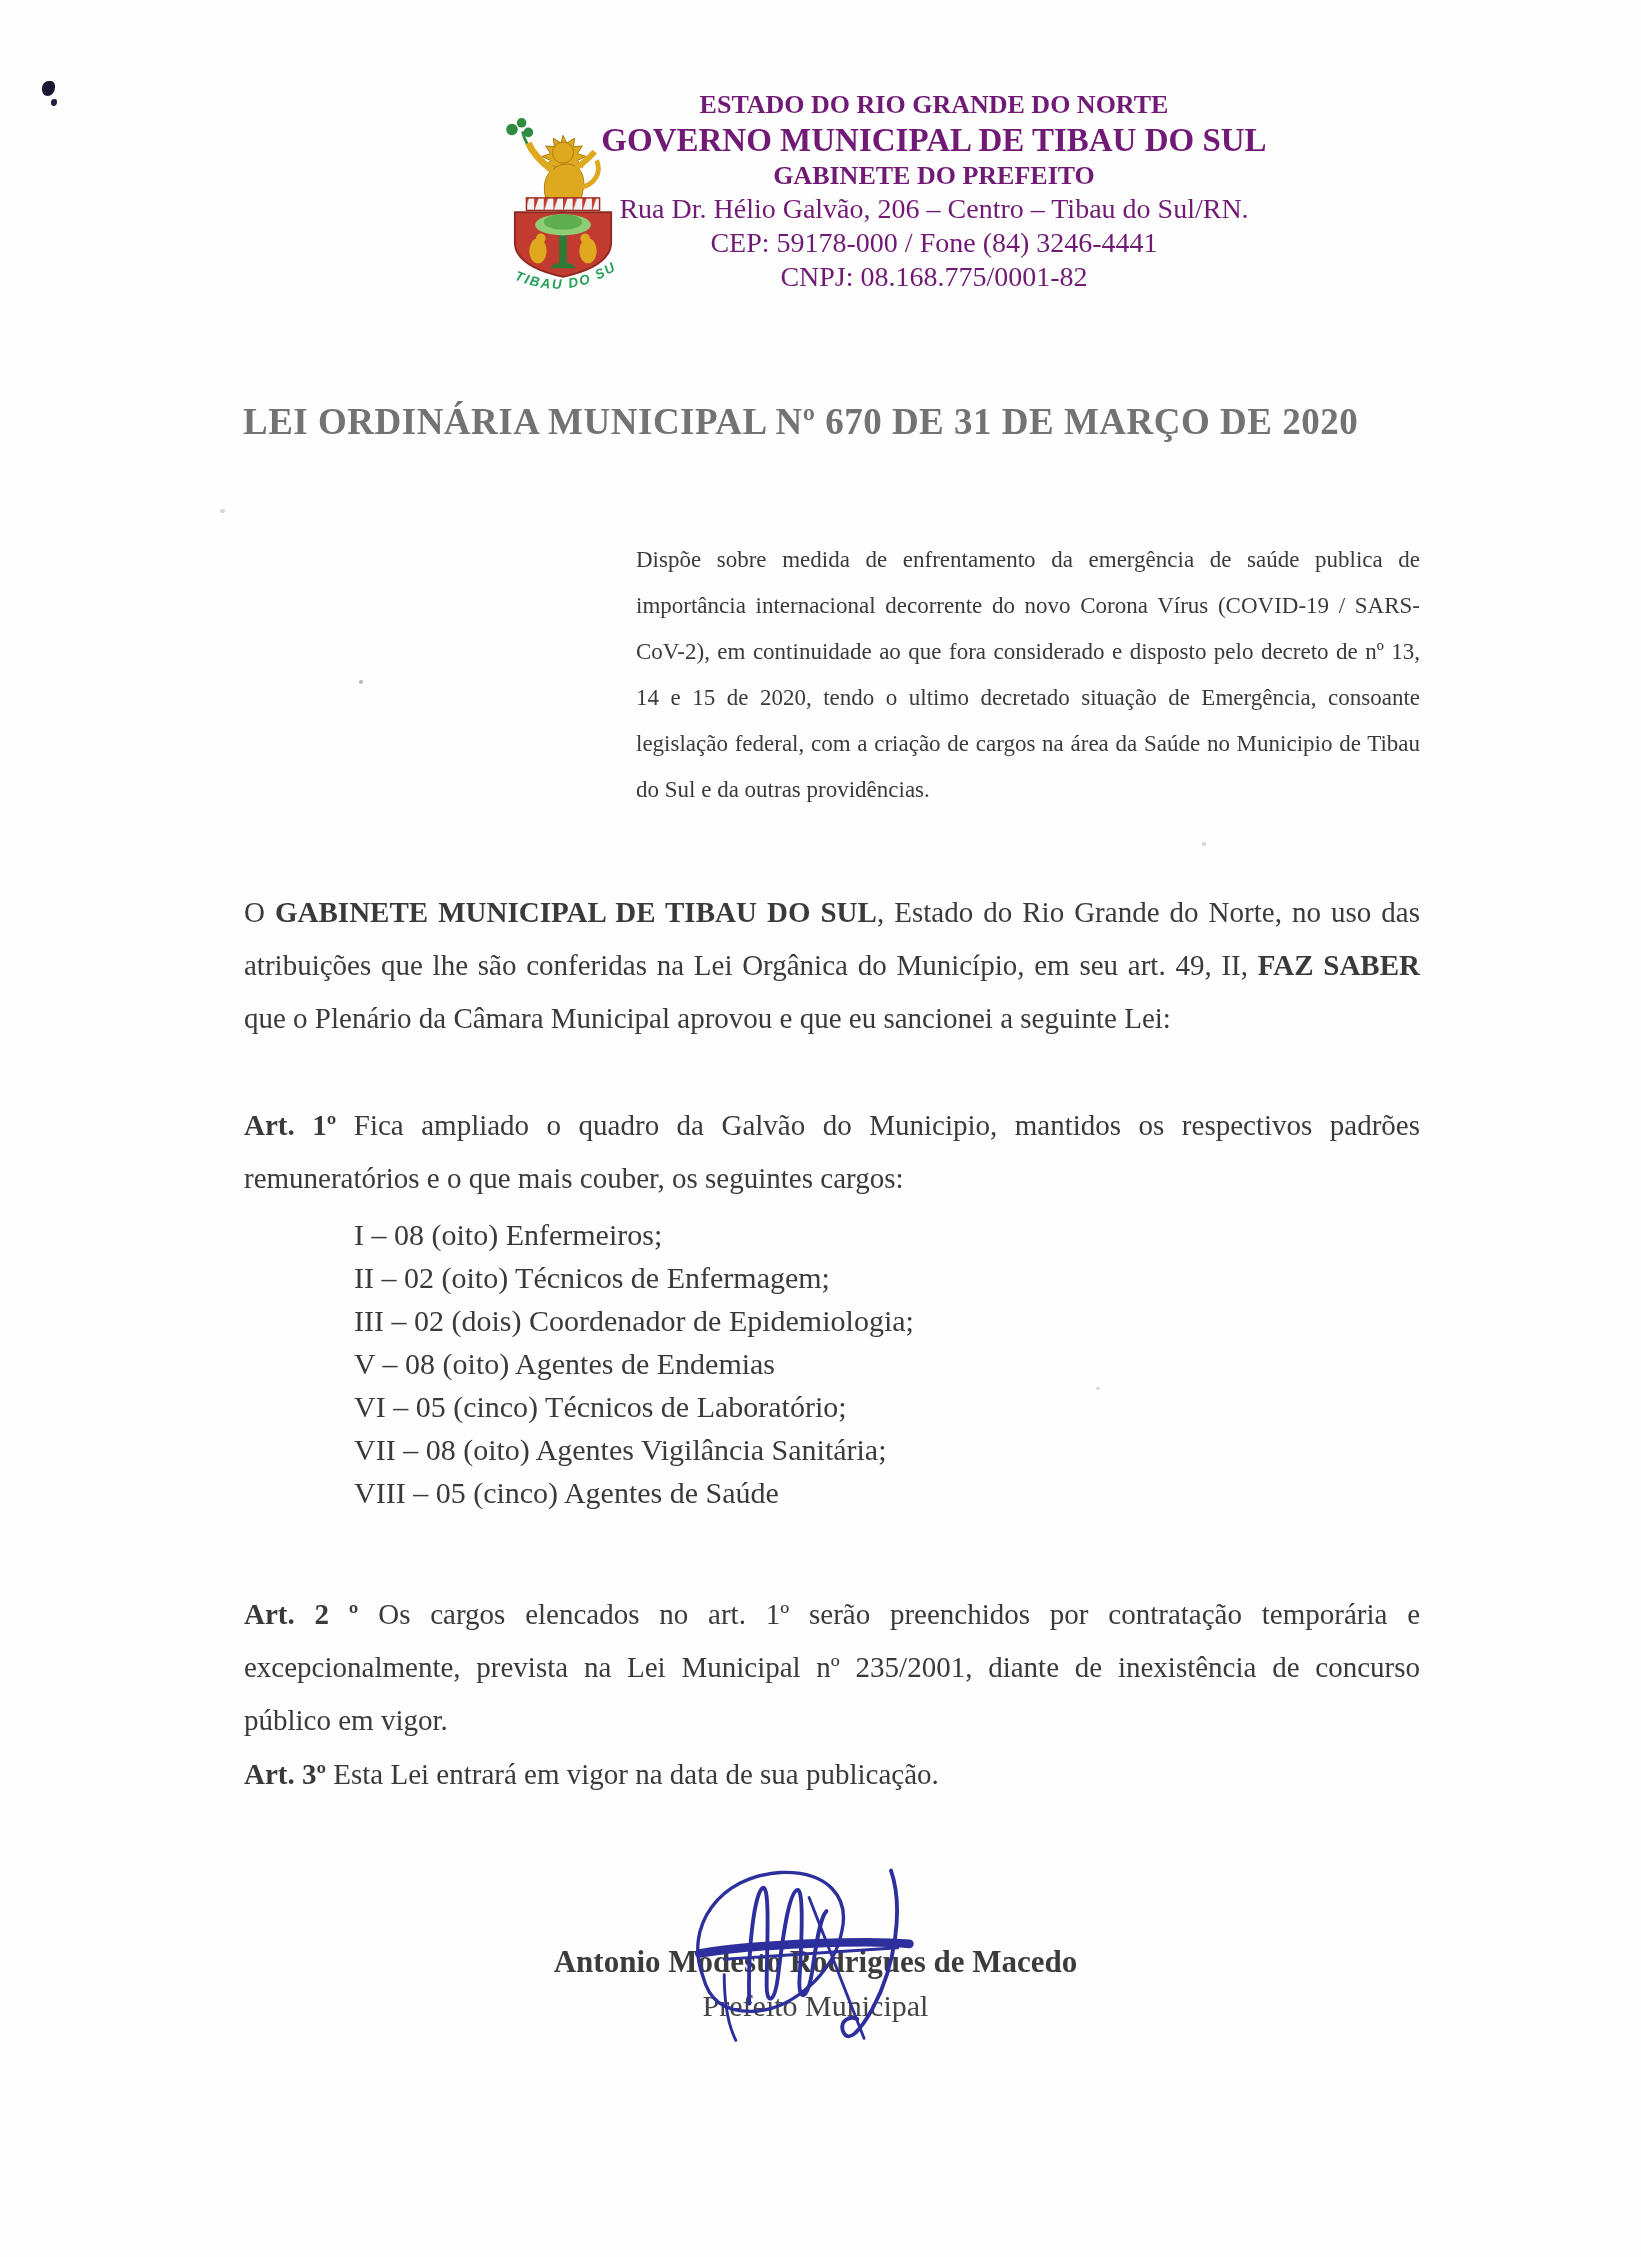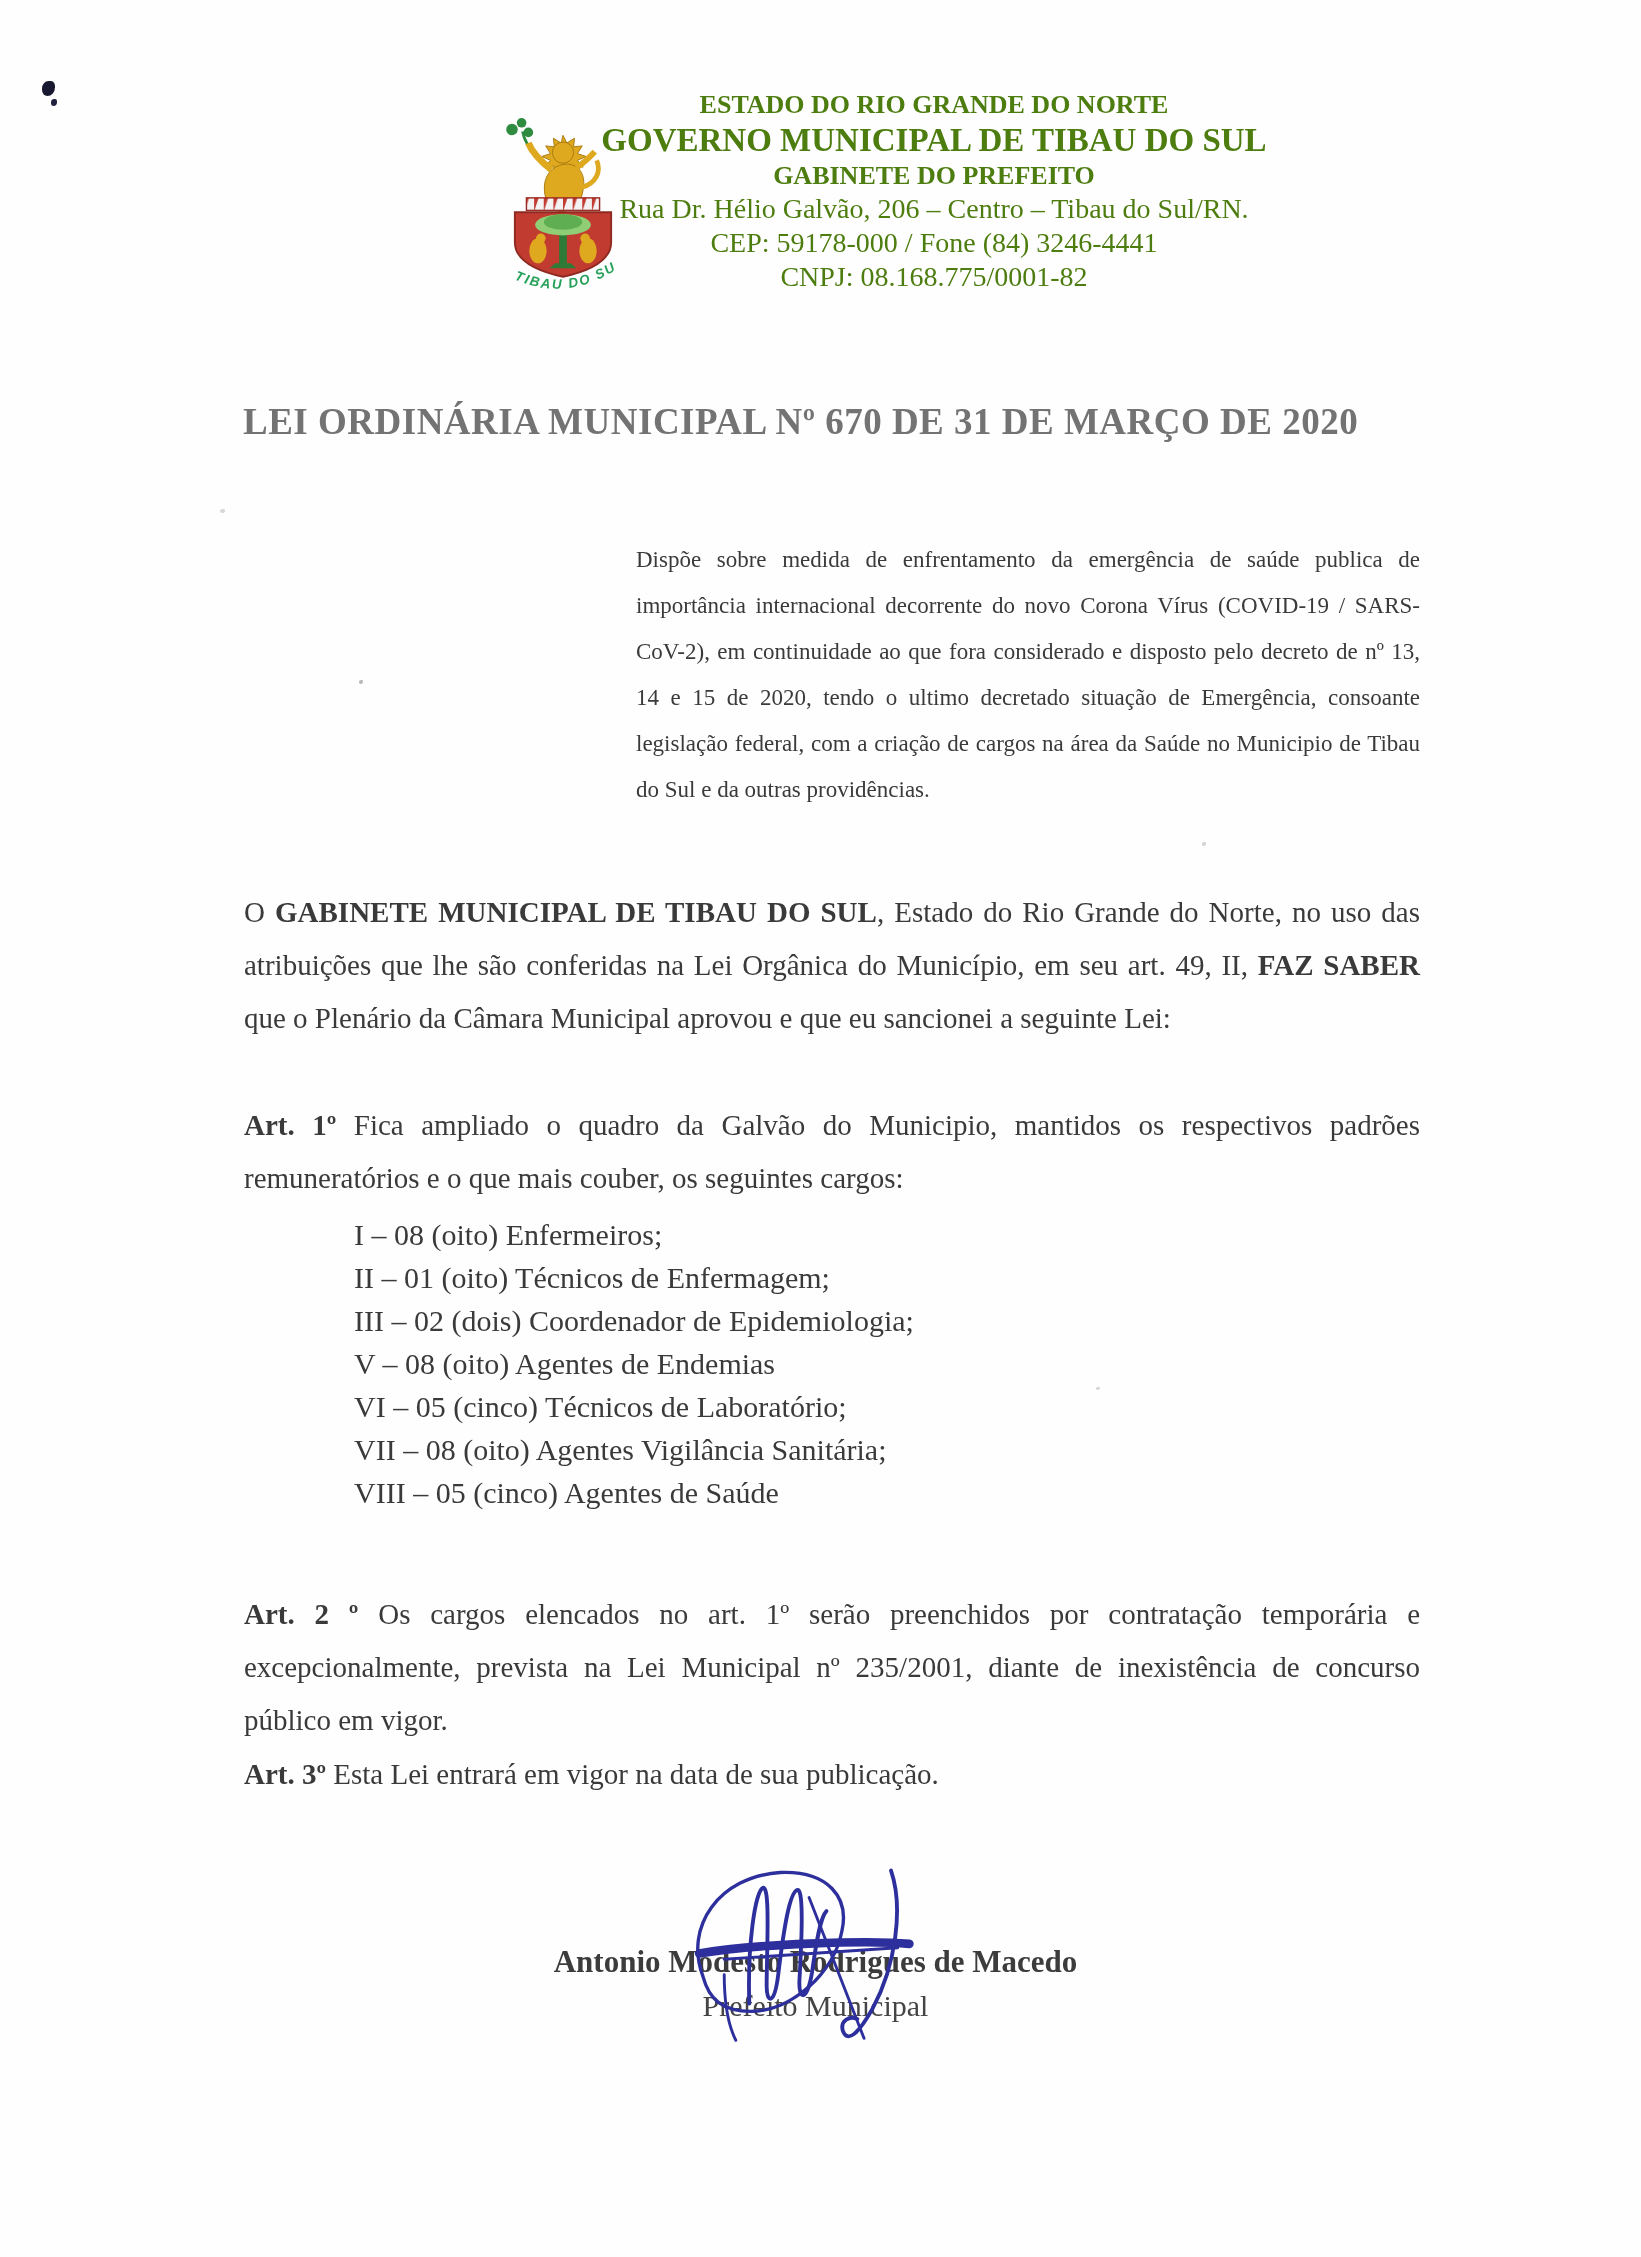--- a/index.html
+++ b/index.html
@@ -24,21 +24,21 @@
   .s1{left:42px;top:81px;width:12.6px;height:14.5px;background:#181830;}
   .s1b{left:51px;top:99px;width:5.8px;height:6.8px;background:#202040;}
   .s2{left:220px;top:509px;width:4.8px;height:3.9px;background:#d8d8d8;}
   .s3{left:1202px;top:842px;width:3.9px;height:3.9px;background:#d4d4d4;}
   .s4{left:359px;top:680px;width:3.9px;height:3.9px;background:#b9b9b9;}
   .s5{left:1096px;top:1387px;width:3.9px;height:2.9px;background:#d6d6d6;}
 
   
   .masthead{
     position:absolute;left:415px;top:89px;width:1038px;
-    text-align:center;color:#4d7c0f;
+    text-align:center;color:#701a75;
   }
   .m1{font-size:26px;font-weight:bold;line-height:32px;}
   .m2{font-size:33px;font-weight:bold;line-height:39px;}
   .m3{font-size:26px;font-weight:bold;line-height:32px;}
   .m4{font-size:28px;line-height:34px;}
   .crest{position:absolute;left:486px;top:116px;width:154px;height:183px;}
   .crest .gold{fill:var(--crest-gold);}
   .crest .red{fill:var(--crest-red);}
   .crest .green{fill:var(--crest-green);}
 
@@ -152,21 +152,21 @@
   <h1 class="title">LEI ORDINÁRIA MUNICIPAL Nº 670 DE 31 DE MARÇO DE 2020</h1>
 
   <p class="ementa">Dispõe sobre medida de enfrentamento da emergência de saúde publica de importância internacional decorrente do novo Corona Vírus (COVID-19 / SARS-CoV-2), em continuidade ao que fora considerado e disposto pelo decreto de nº 13, 14 e 15 de 2020, tendo o ultimo decretado situação de Emergência, consoante legislação federal, com a criação de cargos na área da Saúde no Municipio de Tibau do Sul e da outras providências.</p>
 
   <p class="bodytext preamble"><span>O </span><span class="bld">GABINETE MUNICIPAL DE TIBAU DO SUL</span><span>, Estado do Rio Grande do Norte, no uso das atribuições que lhe são conferidas na Lei Orgânica do Município, em seu art. 49, II, </span><span class="bld">FAZ SABER</span><span> que o Plenário da Câmara Municipal aprovou e que eu sancionei a seguinte Lei:</span></p>
 
   <p class="bodytext art1"><span class="bld">Art. 1º</span><span> Fica ampliado o quadro da Galvão do Municipio, mantidos os respectivos padrões remuneratórios e o que mais couber, os seguintes cargos:</span></p>
 
   <ul class="items">
     <li>I – 08 (oito) Enfermeiros;</li>
-    <li>II – 01 (oito) Técnicos de Enfermagem;</li>
+    <li>II – 02 (oito) Técnicos de Enfermagem;</li>
     <li>III – 02 (dois) Coordenador de Epidemiologia;</li>
     <li>V – 08 (oito) Agentes de Endemias</li>
     <li>VI – 05 (cinco) Técnicos de Laboratório;</li>
     <li>VII – 08 (oito) Agentes Vigilância Sanitária;</li>
     <li>VIII – 05 (cinco) Agentes de Saúde</li>
   </ul>
 
   <p class="bodytext art2"><span class="bld">Art. 2 º</span><span> Os cargos elencados no art. 1º serão preenchidos por contratação temporária e excepcionalmente, prevista na Lei Municipal nº 235/2001, diante de inexistência de concurso público em vigor.</span></p>
 
   <p class="bodytext art3"><span class="bld">Art. 3º</span><span> Esta Lei entrará em vigor na data de sua publicação.</span></p>

